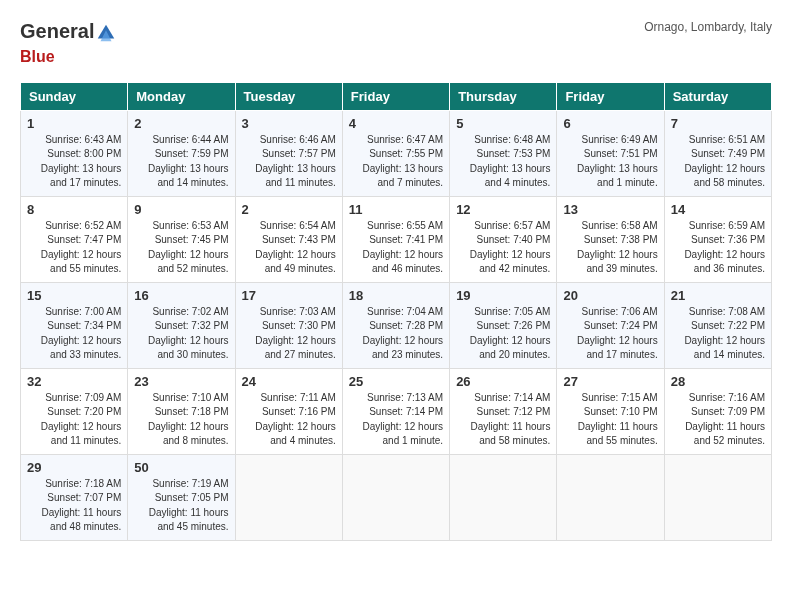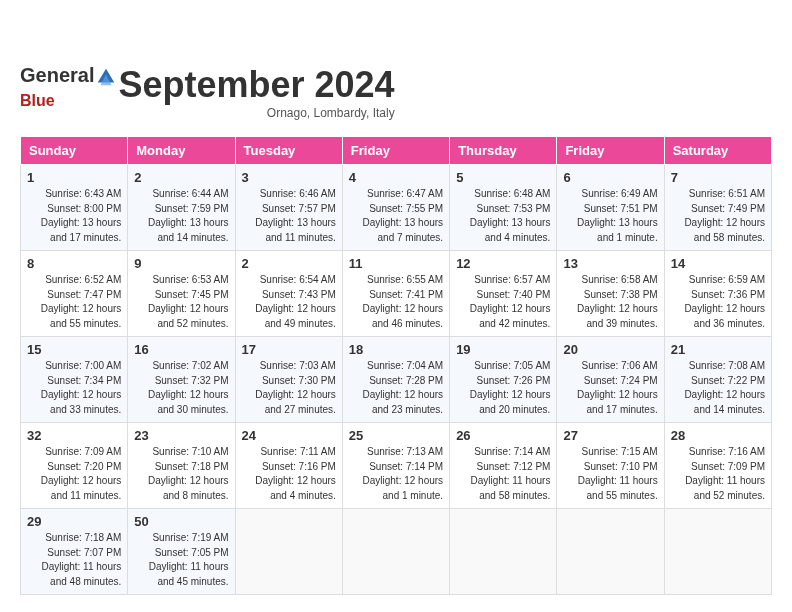--- a/index.html
+++ b/index.html
@@ -5,24 +5,23 @@
     * { box-sizing: border-box; margin: 0; padding: 0; }
     body {
       font-family: Arial, sans-serif;
       background: #fff;
       width: 792px;
       min-height: 612px;
       padding: 20px;
     }
     .header {
       display: flex;
-      justify-content: flex-start;
+      justify-content: space-between;
       align-items: flex-start;
       margin-bottom: 16px;
-      margin-top: 44px;
     }
     .logo {
       display: flex;
       align-items: center;
     }
     .title-block {
       text-align: right;
     }
     .month-title {
       font-size: 36px;
@@ -31,21 +30,21 @@
     }
     .location {
       font-size: 12px;
       color: #555;
     }
     .calendar {
       width: 100%;
       border-collapse: collapse;
     }
     .calendar th {
-      background-color: #ec4899;
+      background-color: #0f766e;
       color: white;
       text-align: left;
       padding: 6px 8px;
       font-size: 13px;
       border: 1px solid #fff;
     }
     .calendar td {
       vertical-align: top;
       padding: 5px 6px;
       border: 1px solid #ddd;
@@ -84,21 +83,20 @@
   <div class="logo">
     <div style="font-size:20px; font-weight:bold; line-height:1.1;">
       <span style="color:#333;">General</span><svg style="display:inline-block; vertical-align:middle; width:22px; height:22px; margin: 0 1px;" viewBox="0 0 40 40">
         <polygon points="20,5 35,30 5,30" fill="#2d6db5"></polygon>
         <polygon points="20,15 30,35 10,35" fill="#5ba3e8" opacity="0.7"></polygon>
       </svg><br>
       <span style="color:#b91c1c; font-size:16px;">Blue</span>
     </div>
   </div>
   <div class="title-block">
-    <div class="month-title">September 2024</div>
     <div class="location">Ornago, Lombardy, Italy</div>
   </div>
 </div>
 
 <table class="calendar">
   <thead>
     <tr>
       <th>Sunday</th>
       <th>Monday</th>
       <th>Tuesday</th>

